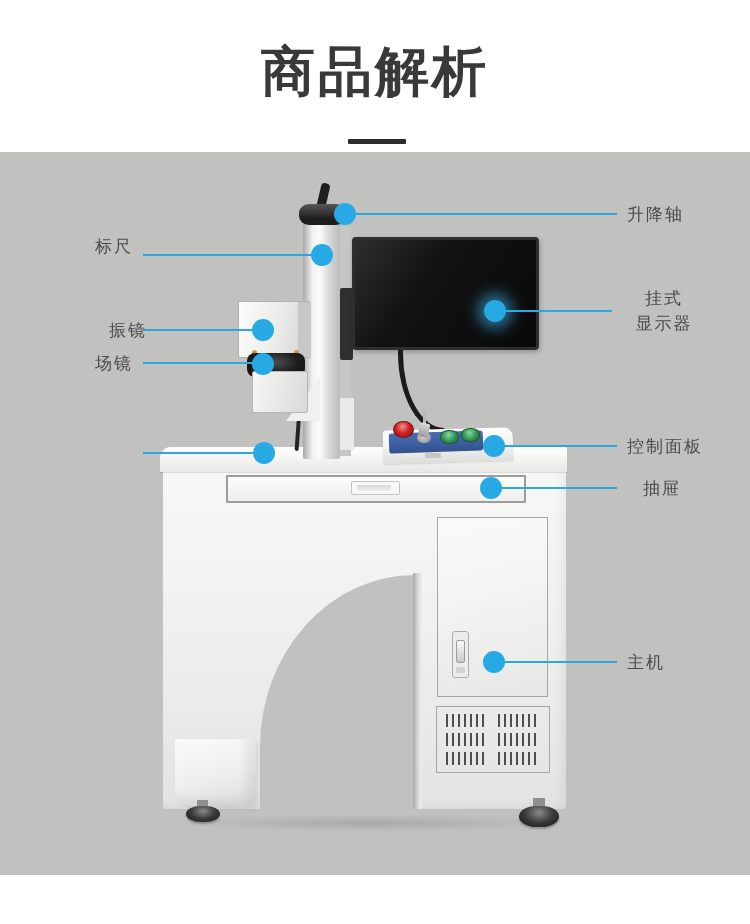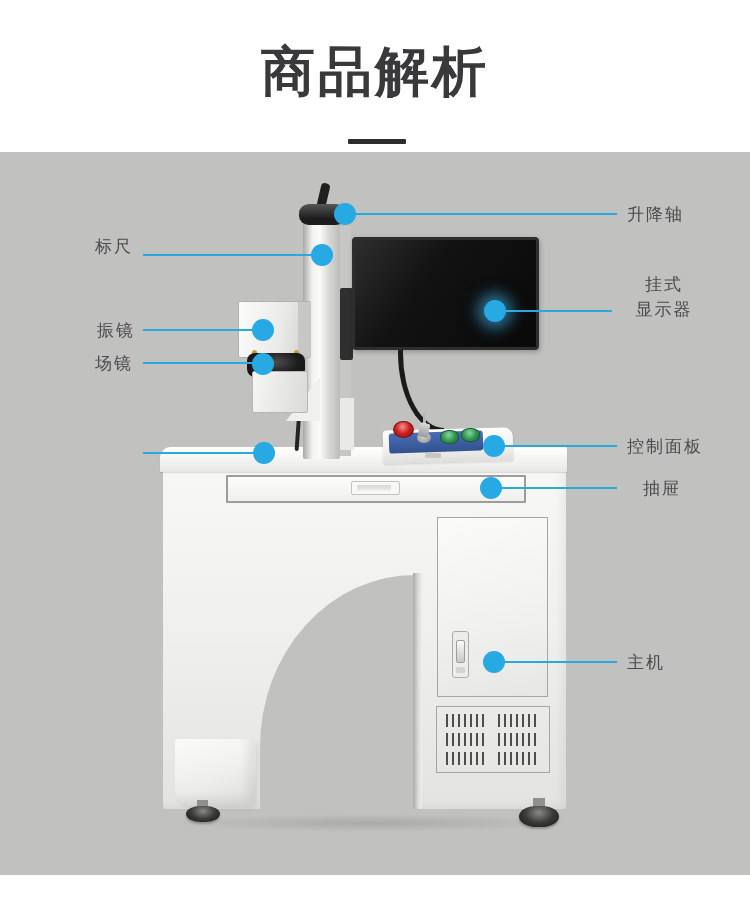--- a/index.html
+++ b/index.html
@@ -218,21 +218,21 @@
   <div class="abs green-button green-1"></div>
   <div class="abs green-button green-2"></div>
   <div class="abs panel-tag"></div>
 
   <div class="co-line" style="left:352px; top:213px; width:265px;"></div>
   <div class="co-dot" style="left:334px; top:203px;"></div>
   <div class="co-label co-right" style="left:627px; top:202px;">升降轴</div>
 
   <div class="co-line" style="left:506px; top:310px; width:106px;"></div>
   <div class="co-dot co-dot-glow" style="left:484px; top:300px;"></div>
-  <div class="co-label co-center" style="left:616px; top:272px; width:96px;">
+  <div class="co-label co-center" style="left:616px; top:286px; width:96px;">
     <span>挂式</span><br>
     <span>显示器</span>
   </div>
 
   <div class="co-line" style="left:503px; top:445px; width:114px;"></div>
   <div class="co-dot" style="left:483px; top:435px;"></div>
   <div class="co-label co-right" style="left:627px; top:434px;">控制面板</div>
 
   <div class="co-line" style="left:500px; top:487px; width:117px;"></div>
   <div class="co-dot" style="left:480px; top:477px;"></div>
@@ -241,21 +241,21 @@
   <div class="co-line" style="left:503px; top:661px; width:114px;"></div>
   <div class="co-dot" style="left:483px; top:651px;"></div>
   <div class="co-label co-right" style="left:627px; top:650px;">主机</div>
 
   <div class="co-line" style="left:143px; top:254px; width:175px;"></div>
   <div class="co-dot" style="left:311px; top:244px;"></div>
   <div class="co-label co-left" style="left:30px; top:234px; width:103px;">标尺</div>
 
   <div class="co-line" style="left:143px; top:329px; width:114px;"></div>
   <div class="co-dot" style="left:252px; top:319px;"></div>
-  <div class="co-label co-left" style="left:32px; top:318px; width:103px;">振镜</div>
+  <div class="co-label co-left" style="left:44px; top:318px; width:103px;">振镜</div>
 
   <div class="co-line" style="left:143px; top:362px; width:114px;"></div>
   <div class="co-dot" style="left:252px; top:353px;"></div>
   <div class="co-label co-left" style="left:30px; top:351px; width:103px;">场镜</div>
 
   <div class="co-line" style="left:143px; top:452px; width:115px;"></div>
   <div class="co-dot" style="left:253px; top:442px;"></div>
 
 </div>
 

